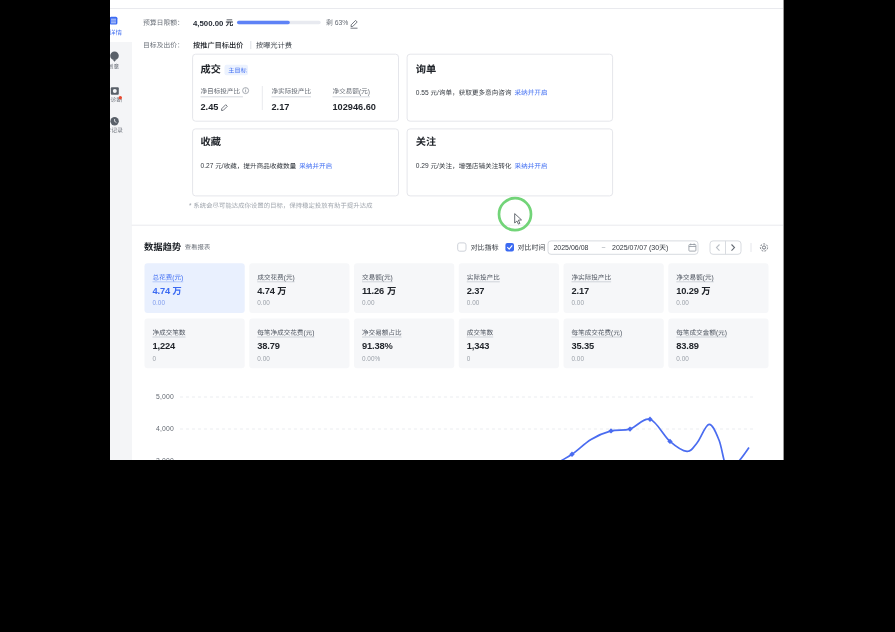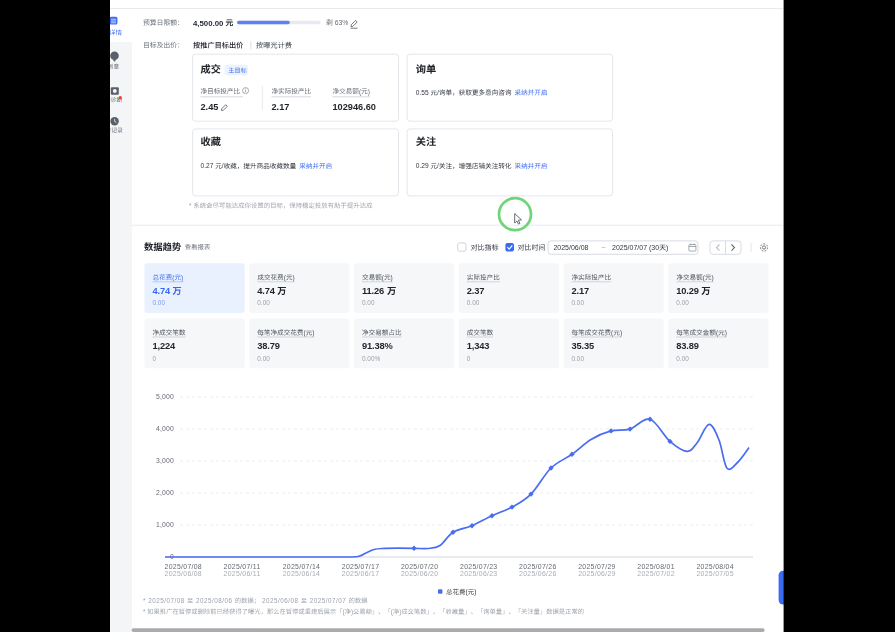--- a/index.html
+++ b/index.html
@@ -1,14 +1,14 @@
 <!DOCTYPE html>
 <html><head><meta charset="utf-8"><style>
 html,body{margin:0;padding:0;background:#000;}
-#stage{position:relative;width:895px;height:632px;overflow:hidden;}
+#stage{position:relative;width:895px;height:460px;overflow:hidden;}
 svg{display:block;}
 text{font-family:"Liberation Sans",sans-serif;}
 </style></head><body>
 <div id="stage">
 <svg width="895" height="632" viewBox="0 0 895 632">
 <defs>
         <path id="r9884" d="M67 -50V-30C67 -19 65 -6 41 2C43 4 45 6 46 8C71 -2 74 -17 74 -29V-50ZM72 -9C79 -4 87 3 91 8L96 3C92 -2 84 -9 78 -13ZM9 -61C15 -57 23 -51 28 -47H4V-40H20V-1C20 0 20 1 18 1C17 1 12 1 7 1C8 3 9 6 10 8C16 8 21 8 24 6C27 5 28 3 28 -1V-40H38C36 -35 34 -29 33 -26L38 -24C41 -30 44 -38 47 -46L42 -47L41 -47H34L36 -50C34 -51 31 -54 27 -56C33 -62 39 -69 44 -76L39 -80L38 -79H6V-72H33C30 -68 26 -63 22 -60L13 -66ZM50 -63V-15H57V-56H85V-15H92V-63H72L76 -73H96V-80H46V-73H68C67 -70 66 -66 65 -63Z"></path>
         <path id="r7b97" d="M25 -46H76V-40H25ZM25 -35H76V-29H25ZM25 -56H76V-50H25ZM58 -84C55 -77 50 -70 44 -65C45 -64 48 -62 50 -61H30L35 -63C35 -65 33 -68 32 -70H49V-77H22C23 -79 24 -81 25 -83L18 -84C15 -77 10 -69 4 -64C5 -63 8 -61 10 -60C13 -62 16 -66 18 -70H24C26 -67 28 -64 29 -61H18V-24H31V-17L31 -15H6V-9H29C26 -5 20 -1 7 2C9 4 11 6 12 8C28 4 35 -3 37 -9H64V8H72V-9H95V-15H72V-24H84V-61H74L80 -64C79 -66 77 -68 75 -70H94V-77H62C63 -79 64 -81 65 -83ZM64 -15H39L39 -17V-24H64ZM50 -61C53 -64 56 -67 58 -70H66C69 -68 72 -64 73 -61Z"></path>
         <path id="r65e5" d="M25 -35H75V-7H25ZM25 -43V-70H75V-43ZM18 -77V7H25V0H75V6H83V-77Z"></path>
         <path id="r9650" d="M9 -80V8H16V-73H30C28 -66 25 -58 22 -50C30 -42 32 -36 32 -30C32 -27 31 -24 29 -23C28 -23 27 -22 26 -22C25 -22 23 -22 20 -22C22 -20 22 -18 22 -16C24 -16 27 -16 29 -16C31 -16 33 -17 34 -18C37 -20 38 -24 38 -29C38 -36 36 -43 29 -51C33 -59 36 -69 39 -77L34 -80L33 -80ZM81 -55V-42H52V-55ZM81 -61H52V-73H81ZM44 8C46 7 49 6 70 0C69 -2 69 -5 69 -7L52 -2V-36H61C66 -16 76 -0 91 7C92 5 95 2 96 1C88 -2 82 -8 77 -15C83 -18 89 -23 94 -27L89 -32C85 -29 79 -24 74 -21C71 -25 69 -30 68 -36H88V-80H44V-5C44 -1 42 1 41 2C42 3 43 6 44 8Z"></path>

